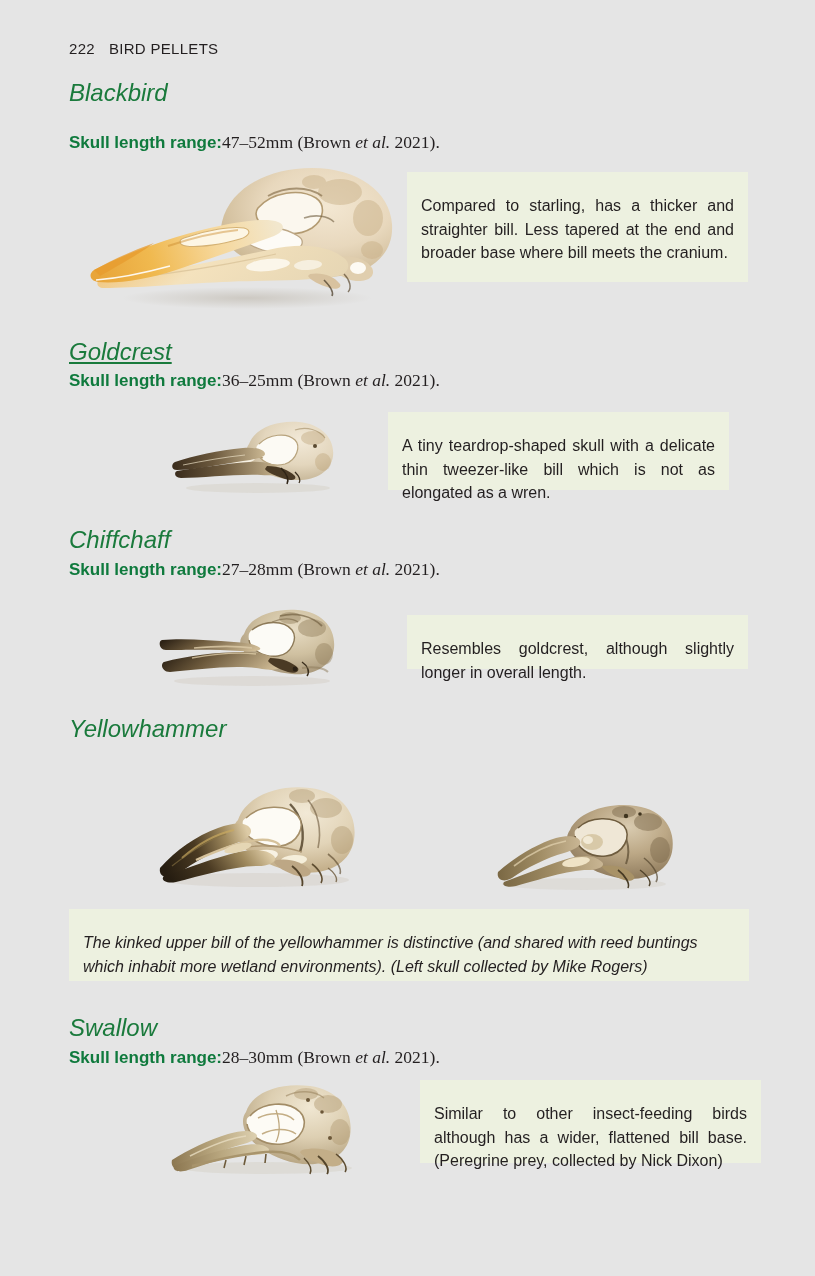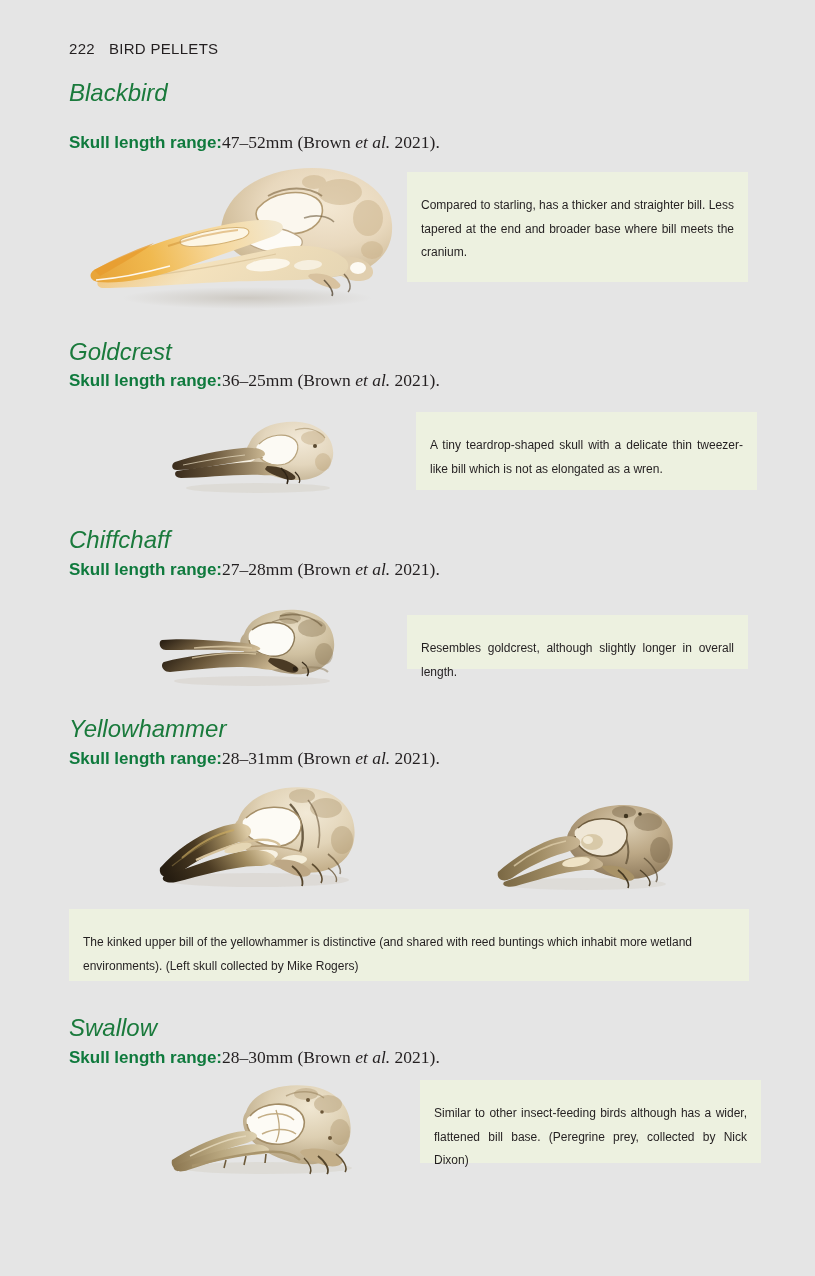--- a/index.html
+++ b/index.html
@@ -61,28 +61,28 @@
   }
   .skull-line .val { font-family: "Liberation Serif", serif; }
   .skull-line .ital { font-style: italic; }
 
   
   .caption {
     position: absolute;
     background: #edf1e0;
     color: #231f20;
     font-family: "Liberation Sans", sans-serif;
-    font-size: 12px;
+    font-size: 16px;
     line-height: 23.5px;
     text-align: justify;
     box-sizing: border-box;
     padding: 22px 14px 11px 14px;
     hyphens: none;
   }
-  .caption.wide { text-align: left; }
+  .caption.wide { text-align: left; font-style: italic; }
 
   
   .photo {
     position: absolute;
     overflow: visible;
   }
   .photo svg { display: block; }
 </style>
 </head>
 <body>
@@ -163,21 +163,21 @@
       <path d="M24 118 C50 116 76 110 98 104" fill="none" stroke="#ffffff" stroke-width="1.6" opacity="0.9"></path>
 
       <path d="M238 112 C250 110 262 114 268 122 C270 126 264 128 258 126 C248 123 238 118 236 114 Z" fill="#d8c29f"></path>
       <path d="M252 118 C258 124 262 130 260 134" fill="none" stroke="#4e402c" stroke-width="1.6" opacity="0.75"></path>
       <path d="M272 112 C278 118 280 126 276 130" fill="none" stroke="#5b4a31" stroke-width="1.4" opacity="0.7"></path>
     </svg>
   </div>
 
   <div class="caption" style="left:407px; top:172px; width:341px; height:110px;">Compared to starling, has a thicker and straighter bill. Less tapered at the end and broader base where bill meets the cranium.</div>
 
-  <div class="species-heading" style="top:338px;">Goldcrest</div>
+  <div class="species-heading" style="top:338px;text-decoration:underline;">Goldcrest</div>
   <div class="skull-line" style="top:370px;">
     <span class="lbl">Skull length range:</span><span class="val">36–25mm (Brown </span><span class="val ital">et al.</span><span class="val"> 2021).</span>
   </div>
 
   <div class="photo" style="left:163px; top:418px; width:180px; height:80px;">
     <svg width="180" height="80" viewBox="0 0 180 80">
       <defs>
         <radialGradient id="gcCran" cx="62%" cy="32%" r="70%">
           <stop offset="0%" stop-color="#f2e9d8"></stop>
           <stop offset="60%" stop-color="#e3d6bd"></stop>
@@ -210,21 +210,21 @@
       <path d="M14 53 C34 50 60 46 86 44 C102 43 114 46 118 52 C120 56 112 58 98 57 C72 56 40 60 18 60 C11 60 11 54 14 53 Z" fill="url(#gcBill)"></path>
 
       <path d="M104 48 C116 48 126 52 132 58 C134 62 128 63 122 61 C112 58 104 54 102 51 Z" fill="#4a3a25"></path>
       <path d="M118 50 C124 56 126 62 124 66" fill="none" stroke="#2f2416" stroke-width="1.5"></path>
       <path d="M132 54 C136 58 138 62 136 65" fill="none" stroke="#3a2e1d" stroke-width="1.3"></path>
 
       <path d="M20 47 C40 43 62 39 82 37" fill="none" stroke="#e8dcc2" stroke-width="0.9" opacity="0.8"></path>
     </svg>
   </div>
 
-  <div class="caption" style="left:416px; top:412px; width:341px; height:78px;">A tiny teardrop-shaped skull with a delicate thin tweezer-like bill which is not as elongated as a wren.</div>
+  <div class="caption" style="left:388px; top:412px; width:341px; height:78px;">A tiny teardrop-shaped skull with a delicate thin tweezer-like bill which is not as elongated as a wren.</div>
 
   <div class="species-heading" style="top:526px;">Chiffchaff</div>
   <div class="skull-line" style="top:559px;">
     <span class="lbl">Skull length range:</span><span class="val">27–28mm (Brown </span><span class="val ital">et al.</span><span class="val"> 2021).</span>
   </div>
 
   <div class="photo" style="left:152px; top:606px; width:190px; height:85px;">
     <svg width="190" height="85" viewBox="0 0 190 85">
       <defs>
         <radialGradient id="ccCran" cx="58%" cy="30%" r="72%">
@@ -263,23 +263,20 @@
       <circle cx="143" cy="63" r="2.4" fill="#2b2115"></circle>
       <path d="M150 56 C156 60 158 66 155 70" fill="none" stroke="#3a2e1d" stroke-width="1.5"></path>
 
       <path d="M150 62 C162 60 172 62 176 66" fill="none" stroke="#8b795a" stroke-width="2" opacity="0.5"></path>
     </svg>
   </div>
 
   <div class="caption" style="left:407px; top:615px; width:341px; height:54px;">Resembles goldcrest, although slightly longer in overall length.</div>
 
   <div class="species-heading" style="top:715px;">Yellowhammer</div>
-  <div class="skull-line" style="top:748px;">
-    <span class="lbl">Skull length range:</span><span class="val">28–31mm (Brown </span><span class="val ital">et al.</span><span class="val"> 2021).</span>
-  </div>
 
   <div class="photo" style="left:142px; top:782px; width:220px; height:110px;">
     <svg width="220" height="110" viewBox="0 0 220 110">
       <defs>
         <radialGradient id="yhCran" cx="60%" cy="30%" r="70%">
           <stop offset="0%" stop-color="#f2e9d6"></stop>
           <stop offset="55%" stop-color="#e2d4b8"></stop>
           <stop offset="100%" stop-color="#c2ad88"></stop>
         </radialGradient>
         <linearGradient id="yhBill" x1="0%" y1="55%" x2="100%" y2="35%">

